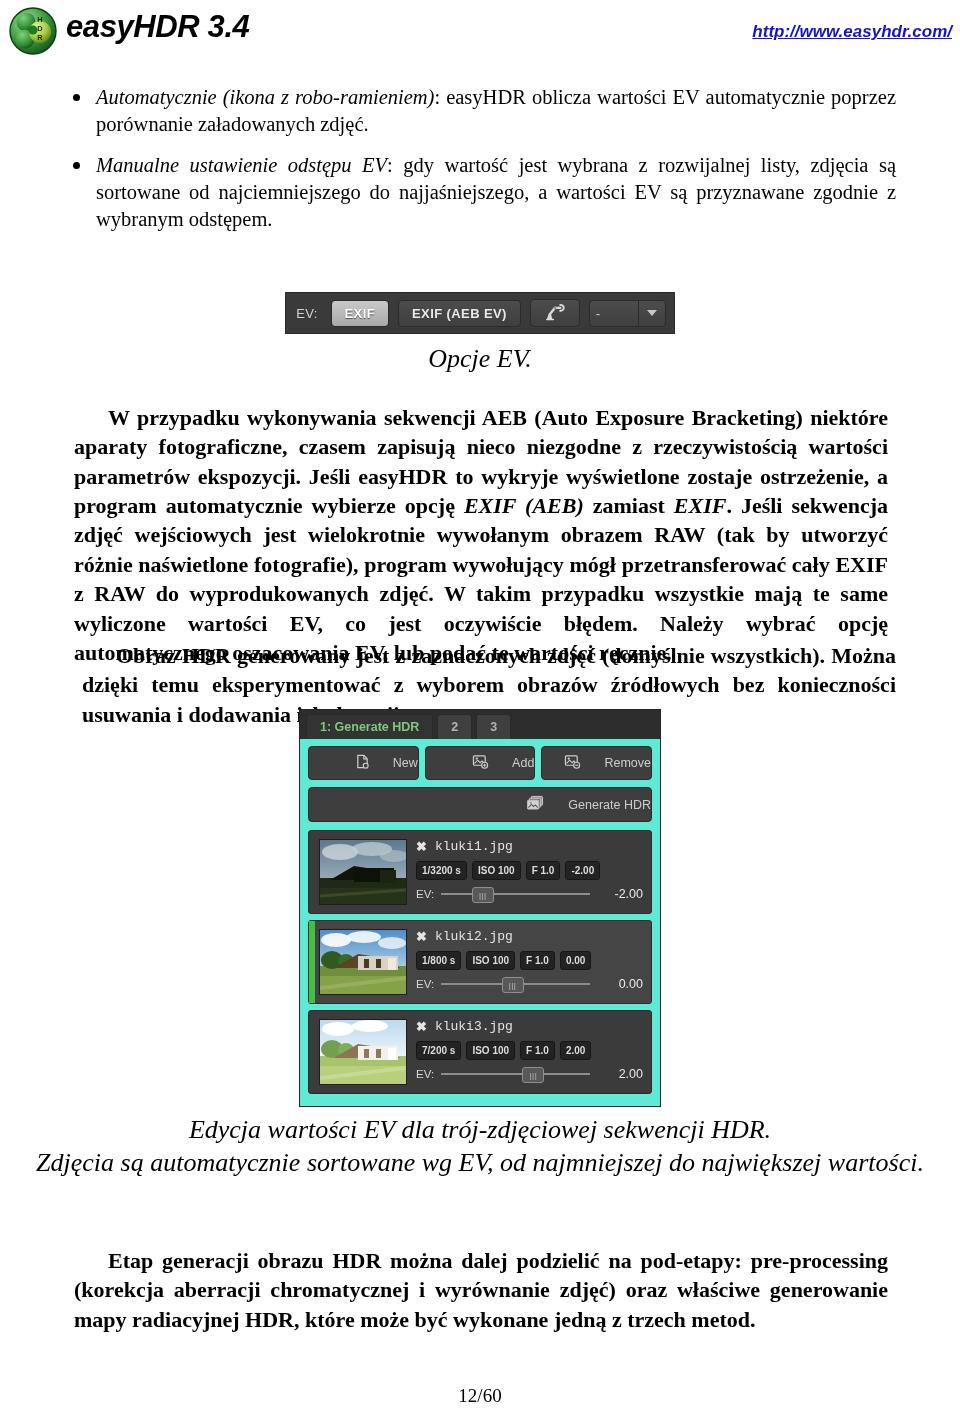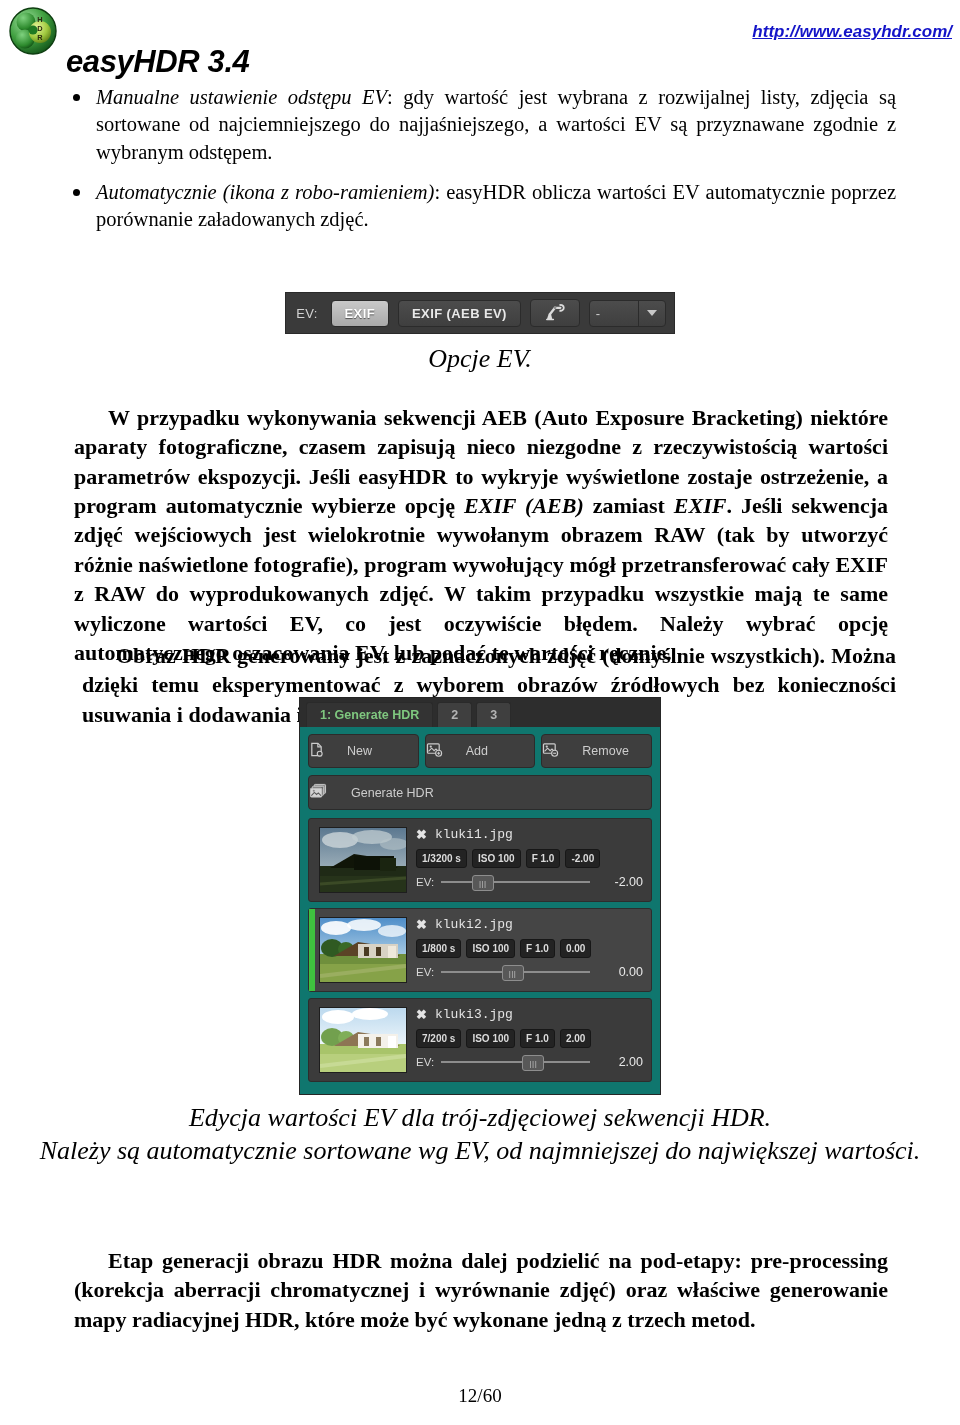--- a/index.html
+++ b/index.html
@@ -35,21 +35,20 @@
     position: absolute;
     left: 66px;
     top: 9px;
     font-family: "Liberation Sans", sans-serif;
     font-weight: bold;
     font-style: italic;
     font-size: 31px;
     letter-spacing: -0.4px;
     color: #000;
     white-space: nowrap;
-    margin-top: 35px;
   }
   .header-link {
     position: absolute;
     right: 8px;
     top: 22px;
     font-family: "Liberation Sans", sans-serif;
     font-weight: bold;
     font-style: italic;
     font-size: 17px;
     color: #1414c8;
@@ -194,25 +193,26 @@
   .fig-panel-wrap {
     position: absolute;
     top: 697px;
     left: 0;
     width: 960px;
     text-align: center;
   }
   .hdr-panel {
     display: inline-block;
     width: 360px;
-    background: #0f766e;
+    background: #5eead4;
     border: 1px solid #262626;
     text-align: left;
     padding: 0 0 6px 0;
     vertical-align: top;
+    margin-top: 12px;
   }
   .tabs {
     display: flex;
     align-items: flex-end;
     gap: 4px;
     padding: 4px 6px 0 6px;
     background: #2d2d2d;
   }
   .tab {
     font-family: "Liberation Sans", sans-serif;
@@ -232,21 +232,21 @@
   }
   .btn-row {
     display: flex;
     gap: 6px;
     padding: 7px 8px 0 8px;
   }
   .panel-btn {
     flex: 1;
     display: flex;
     align-items: center;
-    justify-content: flex-start;
+    justify-content: flex-end;
     gap: 23px;
     font-family: "Liberation Sans", sans-serif;
     font-size: 12.5px;
     color: #cdcdcd;
     background: #3e3e3e;
     border: 1px solid #2b2b2b;
     border-radius: 4px;
     padding: 7px 0;
     white-space: nowrap;
   }
@@ -417,22 +417,22 @@
       <text x="32" y="34" font-family="Liberation Sans, sans-serif" font-size="7.4" font-weight="bold" fill="#2b2b10" text-anchor="middle">R</text>
     </svg>
   </div>
   <div class="brand-title">easyHDR 3.4</div>
   <a class="header-link" href="#">http://www.easyhdr.com/</a>
 </div>
 
 <div class="content">
 
   <ul class="bullets">
+    <li><span class="lead-em">Automatycznie (ikona z robo-ramieniem)</span><span>: easyHDR oblicza wartości EV automatycznie poprzez porównanie załadowanych zdjęć.</span></li>
     <li><span class="lead-em">Manualne ustawienie odstępu EV</span><span>: gdy wartość jest wybrana z rozwijalnej listy, zdjęcia są sortowane od najciemniejszego do najjaśniejszego, a wartości EV są przyznawane zgodnie z wybranym odstępem.</span></li>
-    <li><span class="lead-em">Automatycznie (ikona z robo-ramieniem)</span><span>: easyHDR oblicza wartości EV automatycznie poprzez porównanie załadowanych zdjęć.</span></li>
   </ul>
 
 </div>
 
 <div class="fig-evbar-wrap">
   <div class="ev-toolbar">
     <div class="ev-row">
       <span class="ev-label">EV:</span>
       <button class="ev-btn active">EXIF</button>
       <button class="ev-btn">EXIF (AEB EV)</button>
@@ -661,20 +661,20 @@
             </span>
             <span class="ev-value">2.00</span>
           </div>
         </div>
       </div>
 
     </div>
   </div>
 
   <div class="fig-caption" style="margin-top:6px;">Edycja wartości EV dla trój-zdjęciowej sekwencji HDR.</div>
-  <div class="fig-caption">Należy są automatycznie sortowane wg EV, od najmniejszej do największej wartości.</div>
+  <div class="fig-caption">Zdjęcia są automatycznie sortowane wg EV, od najmniejszej do największej wartości.</div>
 </div>
 
 <div style="position:absolute; top:1238px; left:66px; width:830px;">
   <p class="para">Etap generacji obrazu HDR można dalej podzielić na pod-etapy: pre-processing (korekcja aberracji chromatycznej i wyrównanie zdjęć) oraz właściwe generowanie mapy radiacyjnej HDR, które może być wykonane jedną z trzech metod.</p>
 </div>
 
 <div class="page-footer">12/60</div>
 
 </body></html>

